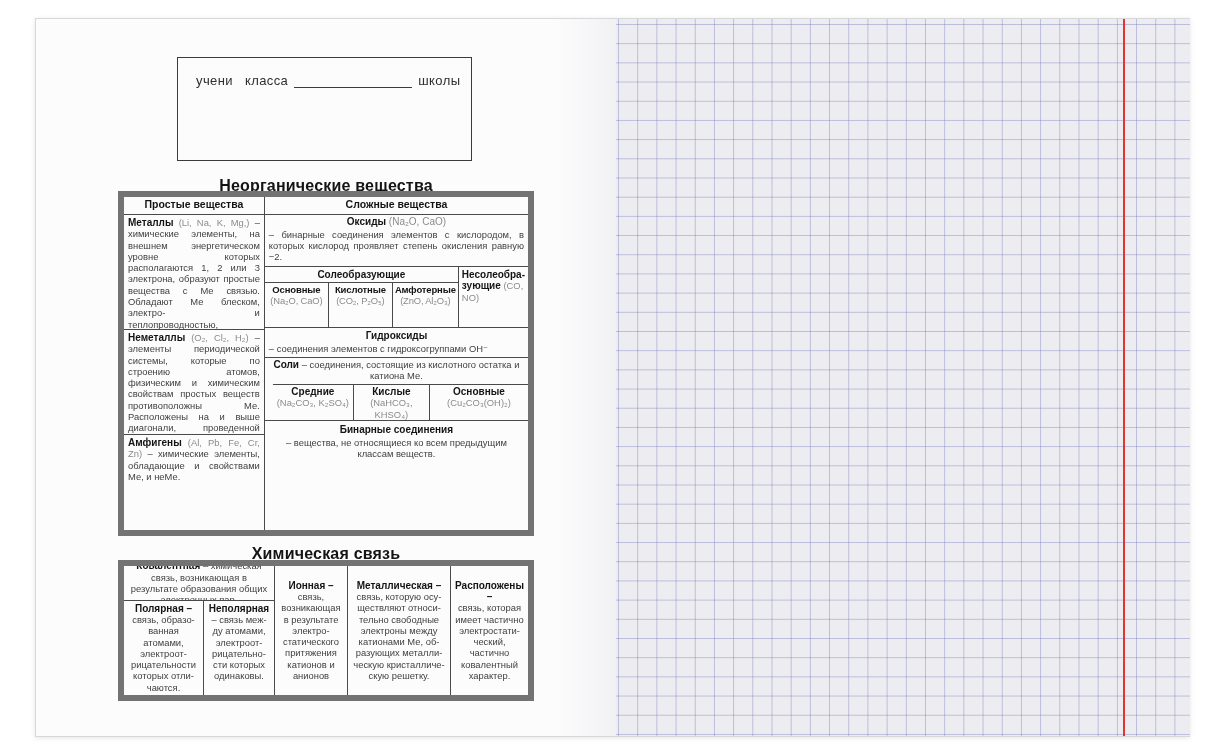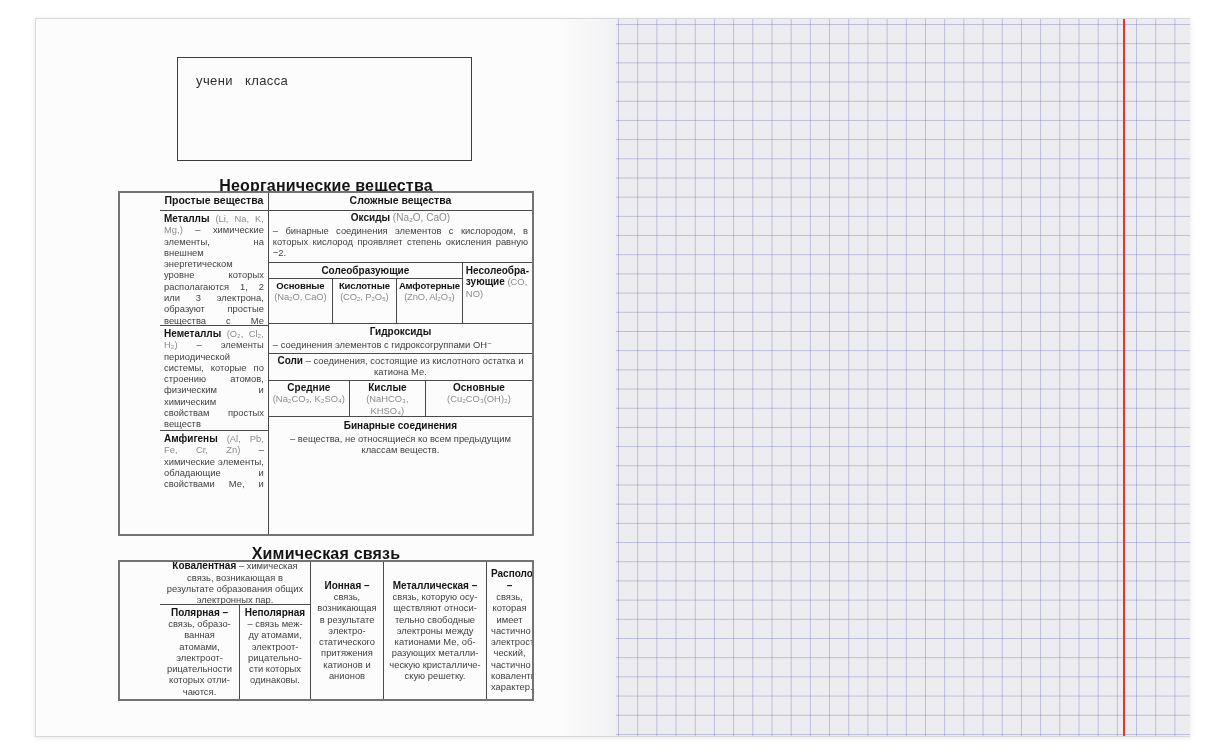--- a/index.html
+++ b/index.html
@@ -45,22 +45,22 @@
   .rule.fixed{flex:0 0 118px;}
 
   
   .sec-title{
     position:absolute;width:416px;text-align:center;
     font-size:16px;font-weight:bold;color:#141414;letter-spacing:.2px;
   }
 
   
   .tbl{
-    position:absolute;box-sizing:border-box;border:2px solid #737373;background:#fcfcfd;
-    display:flex;font-size:9.4px;line-height:11.3px;color:#3f3f3f;padding-left:40px;
+    position:absolute;box-sizing:border-box;border:6px solid #737373;background:#fcfcfd;
+    display:flex;font-size:9.4px;line-height:11.3px;color:#3f3f3f;
   }
   .tbl *{box-sizing:border-box;}
   .col{display:flex;flex-direction:column;}
   .bl{border-left:1px solid #4a4a4a;}
   .bt{border-top:1px solid #4a4a4a;}
   .cell{padding:2px 4px;overflow:hidden;}
   .hdr{font-weight:bold;color:#141414;text-align:center;font-size:10.5px;line-height:13px;padding:1px 2px;}
   .term{font-weight:bold;color:#141414;font-size:10px;}
   .formula{color:#8b8b8b;}
   .para{text-align:justify;}
@@ -79,20 +79,25 @@
     <div class="left-page">
 
       <div class="info-box">
         <div class="info-row">
           <span class="info-label">учени</span>
           <span class="rule"></span>
           <span class="info-label mid">класса</span>
           <span class="rule"></span>
         </div>
         <div class="info-row">
+          <span class="rule fixed"></span>
+          <span class="info-label mid">школы</span>
+          <span class="rule"></span>
+        </div>
+        <div class="info-row">
             <span class="rule"></span>
           </div>
         <div class="info-row">
             <span class="rule"></span>
           </div>
       </div>
 
       <div class="sec-title" style="left:82px;top:158px;">Неорганические вещества</div>
 
       <div class="tbl" style="left:82px;top:172px;width:416px;height:345px;">
@@ -155,21 +160,21 @@
             <div class="hdr" style="font-size:10px;line-height:12px;">Гидроксиды</div>
             <div>– соединения элементов с гидроксогруппами OH⁻</div>
           </div>
 
 
           <div class="cell ctr bt" style="height:27px;padding:1px 4px;">
             <span class="term">Соли</span>
             <span>– соединения, состоящие из кислотного остатка и катиона Ме.</span>
           </div>
 
-          <div class="row bt" style="height:36px;">
+          <div class="row bt" style="height:36px;margin-left:8px;">
             <div class="cell ctr" style="width:80px;padding:1px 3px;">
               <span class="term">Средние</span>
               <span class="formula">(Na₂CO₃, K₂SO₄)</span>
             </div>
             <div class="cell ctr bl" style="width:76px;padding:1px 3px;">
               <span class="term">Кислые</span>
               <span class="formula">(NaHCO₃, KHSO₄)</span>
             </div>
             <div class="cell ctr bl" style="flex:1;padding:1px 3px;">
               <span class="term">Основные</span>

